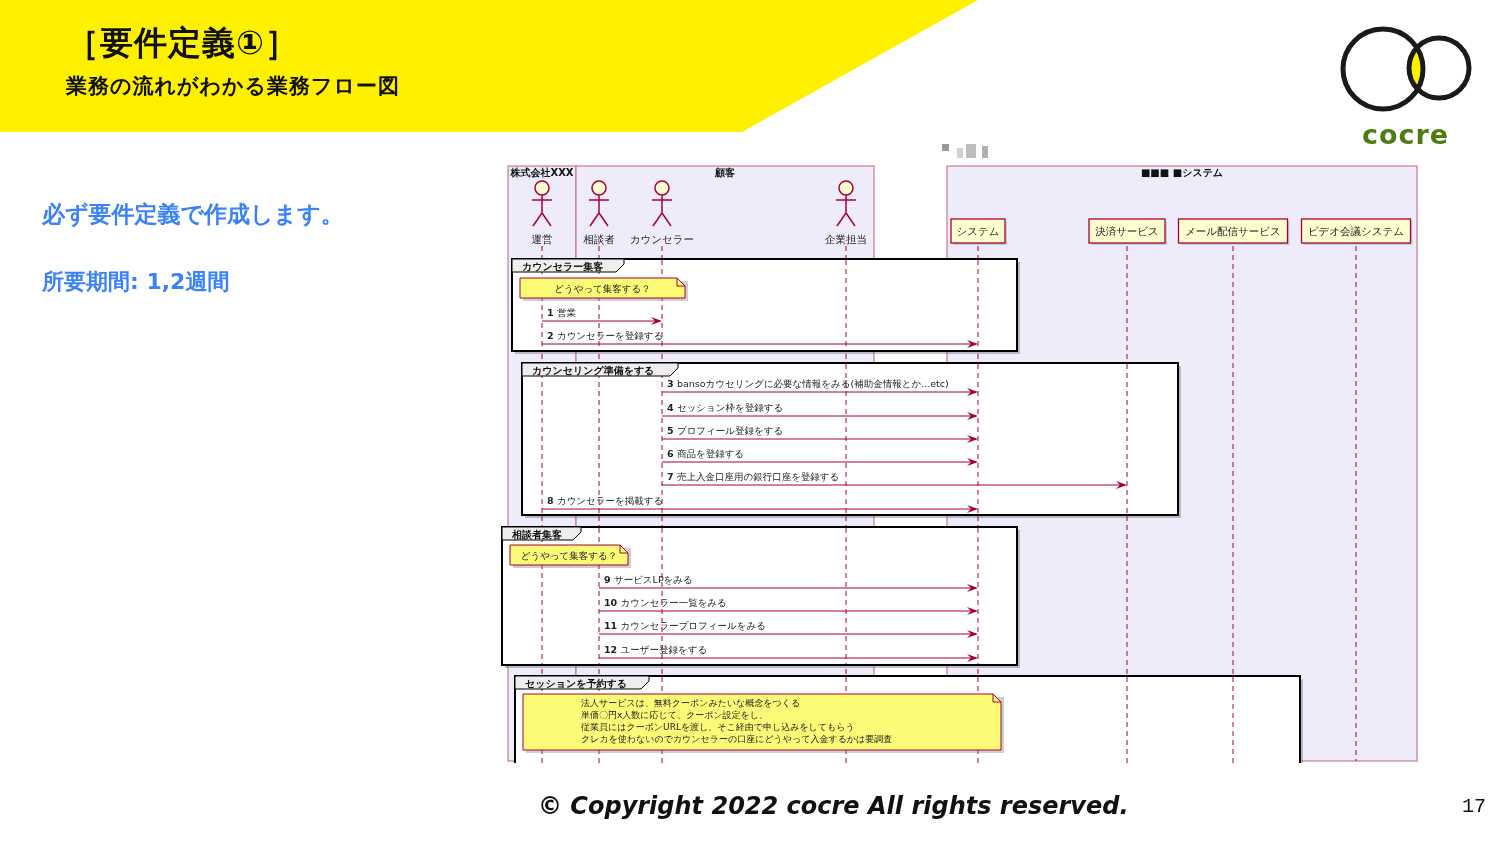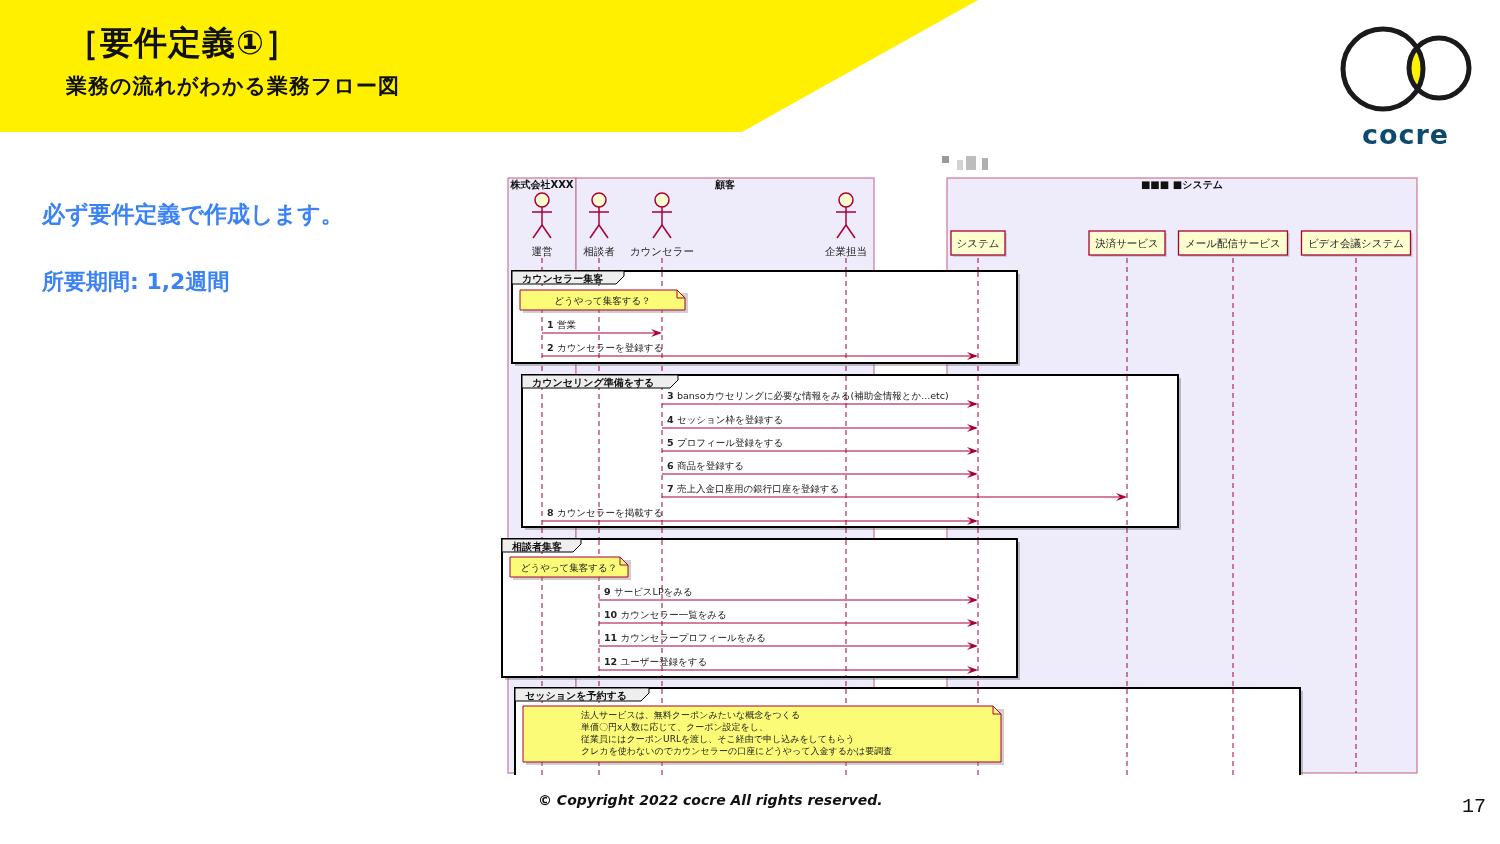--- a/index.html
+++ b/index.html
@@ -6,29 +6,29 @@
   html, body { width: 1500px; height: 844px; background: #ffffff; overflow: hidden; }
   body { position: relative; font-family: "DejaVu Sans", "Liberation Sans", sans-serif; color: #111; }
 
   .title-banner { position: absolute; left: 0; top: 0; width: 980px; height: 148px; }
   .title-banner svg { position: absolute; left: 0; top: 0; }
   .title-text { position: absolute; left: 66px; top: 22px; font-weight: bold; color: #111; }
   .title-line1 { font-size: 33px; line-height: 42px; letter-spacing: 1px; }
   .title-line2 { font-size: 21px; line-height: 44px; letter-spacing: 1px; }
 
   .logo { position: absolute; left: 1338px; top: 20px; width: 140px; height: 130px; }
-  .logo-word { position: absolute; left: 1362px; top: 119px; font-size: 27px; font-weight: bold; color: #0c4a6e; letter-spacing: 1px; font-family: "DejaVu Sans", sans-serif; }
+  .logo-word { position: absolute; left: 1362px; top: 119px; font-size: 27px; font-weight: bold; color: #4d7c0f; letter-spacing: 1px; font-family: "DejaVu Sans", sans-serif; }
 
   .body-text { position: absolute; left: 42px; top: 197px; width: 450px; font-size: 23px; font-weight: bold; line-height: 34px; color: #3b82f6; }
   .body-text p { margin-bottom: 34px; }
   .body-text p.period { font-size: 22px; }
 
-  .diagram { position: absolute; left: 500px; top: 150px; }
-
-  .footer { position: absolute; left: 538px; top: 792px; font-size: 14px; font-weight: bold; font-style: italic; color: #111; font-family: "DejaVu Sans", sans-serif; }
+  .diagram { position: absolute; left: 500px; top: 138px; }
+
+  .footer { position: absolute; left: 538px; top: 792px; font-size: 24px; font-weight: bold; font-style: italic; color: #111; font-family: "DejaVu Sans", sans-serif; }
   .page-num { position: absolute; left: 1462px; top: 795px; font-size: 20px; color: #111; font-family: Liberation Mono, monospace; }
 </style>
 </head>
 <body>
 
 <div class="title-banner">
   <svg width="980" height="132">
     <polygon id="banner-poly" points="0,0 978,0 742,132 0,132" fill="#FFF000"></polygon>
   </svg>
   <div class="title-text">

